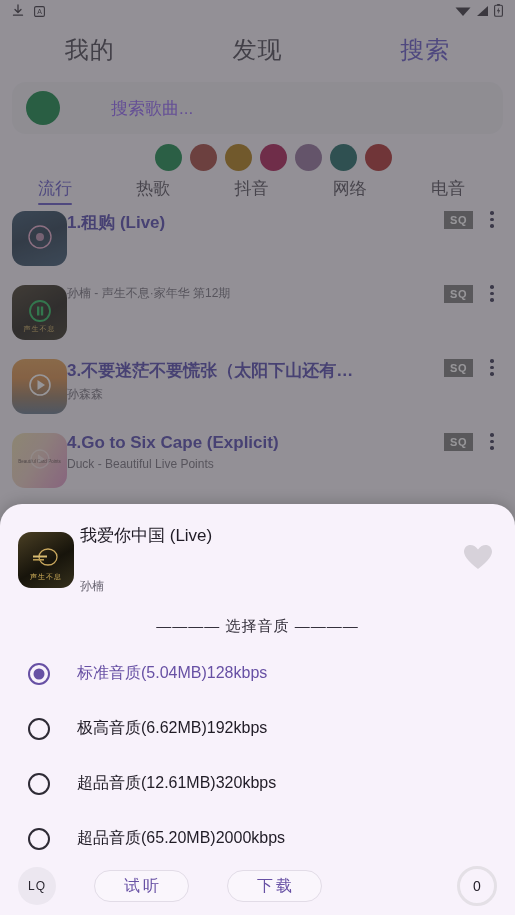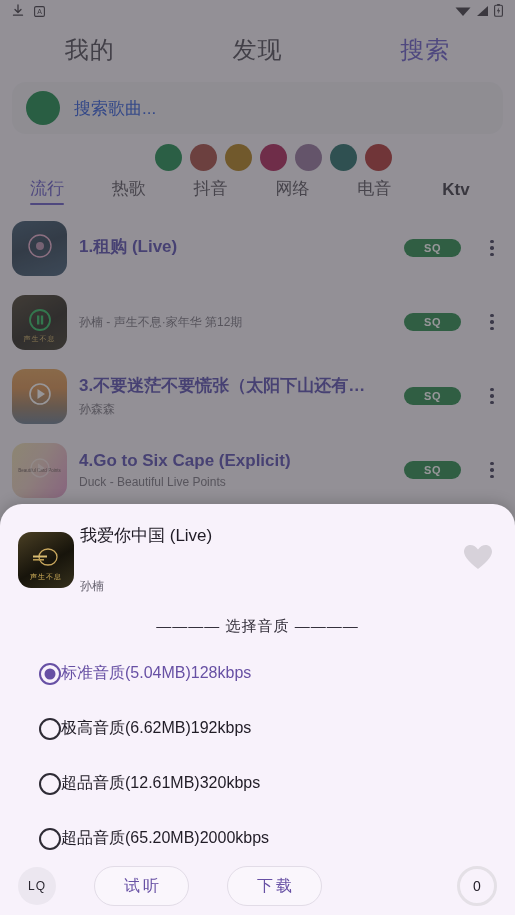--- a/index.html
+++ b/index.html
@@ -67,21 +67,22 @@
     gap: 14px;
   }
   #search-avatar {
     width: 34px; height: 34px;
     border-radius: 50%;
     background: #05803b;
     flex: 0 0 auto;
   }
   #search-placeholder {
     font-size: 17px;
-    color: #1d4ed8;
+    color: #8b5cf6;
+    margin-left: 37px;
   }
 
   
   #cat-circles {
     display: flex;
     justify-content: center;
     gap: 8px;
     padding-top: 10px;
     padding-left: 32px;
   }
@@ -114,24 +115,24 @@
     width: 34px; height: 2.5px;
     background: #5b4fc4;
     border-radius: 2px;
   }
   .cat-tab.bold { font-weight: bold; color: #2b2833; }
 
   
   #song-list { padding: 6px 0 0 0; }
   .song-row {
     display: flex;
-    align-items: center;
+    align-items: flex-start;
     height: 74px;
     padding: 0 14px 0 12px;
-    gap: 12px;
+    gap: 0;
   }
   .song-art {
     width: 55px; height: 55px;
     border-radius: 13px;
     flex: 0 0 auto;
     position: relative;
     overflow: hidden;
   }
   .art-1 { background: linear-gradient(160deg,#2c4a63 0%,#1d3346 45%,#32506a 100%); }
   .art-2 { background: linear-gradient(150deg,#3b3320 0%,#16140c 55%,#2a2616 100%); }
@@ -171,26 +172,26 @@
   .song-title.playing { color: #18a34a; }
   .song-sub {
     font-size: 12px;
     color: #6e6a75;
     white-space: nowrap;
     overflow: hidden;
     text-overflow: ellipsis;
   }
   .sq-badge {
     flex: 0 0 auto;
-    background: #15803d;
+    background: #737373;
     color: #fff;
     font-size: 11px;
     font-weight: bold;
-    border-radius: 9px;
-    padding: 3px 20px;
+    border-radius: 0;
+    padding: 3px 6px;
     margin-right: 10px;
     letter-spacing: 0.5px;
   }
   .more-dots {
     flex: 0 0 auto;
     width: 18px;
     display: flex;
     flex-direction: column;
     align-items: center;
     gap: 3px;
@@ -256,21 +257,22 @@
     color: #35313c;
     padding: 22px 0 6px 0;
     letter-spacing: 1px;
   }
 
   #quality-list { padding: 4px 0 0 0; }
   .q-option {
     display: flex;
     align-items: center;
     height: 55px;
-    padding-left: 39px;
+    padding-left: 28px;
+    gap: 27px;
   }
   .radio {
     width: 22px; height: 22px;
     border-radius: 50%;
     border: 2px solid #2e2b35;
     position: relative;
     flex: 0 0 auto;
   }
   .radio.checked { border-color: #6750a4; }
   .radio.checked::after {
@@ -303,21 +305,21 @@
     align-items: center;
     justify-content: center;
     font-size: 12px;
     color: #2a2730;
     letter-spacing: 1px;
     flex: 0 0 auto;
   }
   .pill-btn {
     flex: 1 1 auto;
     max-width: 95px;
-    height: 40px;
+    height: 32px;
     border-radius: 20px;
     border: 1px solid #e2dce7;
     background: #faf6fc;
     color: #6750a4;
     font-size: 16px;
     letter-spacing: 3px;
     display: flex;
     align-items: center;
     justify-content: center;
     text-indent: 3px;
@@ -402,21 +404,20 @@
       <div class="cat-circle" style="background:#13605c"></div>
       <div class="cat-circle" style="background:#a62423"></div>
     </div>
 
     <div id="cat-tabs">
       <div class="cat-tab active">流行</div>
       <div class="cat-tab">热歌</div>
       <div class="cat-tab">抖音</div>
       <div class="cat-tab">网络</div>
       <div class="cat-tab">电音</div>
-      <div class="cat-tab bold">Ktv</div>
     </div>
 
     <div id="song-list">
 
       <div class="song-row">
         <div class="song-art art-1">
           <span class="art-glyph">
             <svg width="30" height="30" viewBox="0 0 30 30">
                 <circle cx="15" cy="15" r="11" stroke="#e6a7c8" stroke-width="1.4" fill="none"></circle>
                 <circle cx="15" cy="15" r="4" fill="#e6a7c8" opacity="0.75"></circle>

